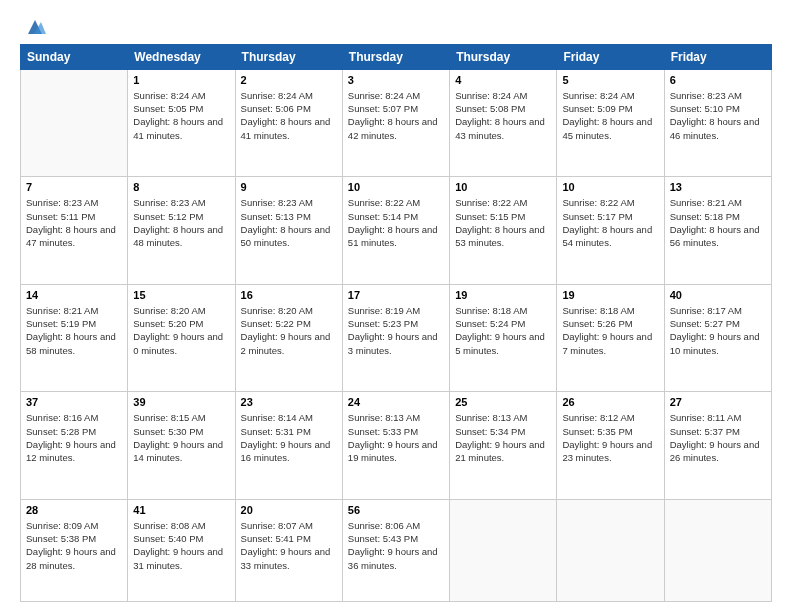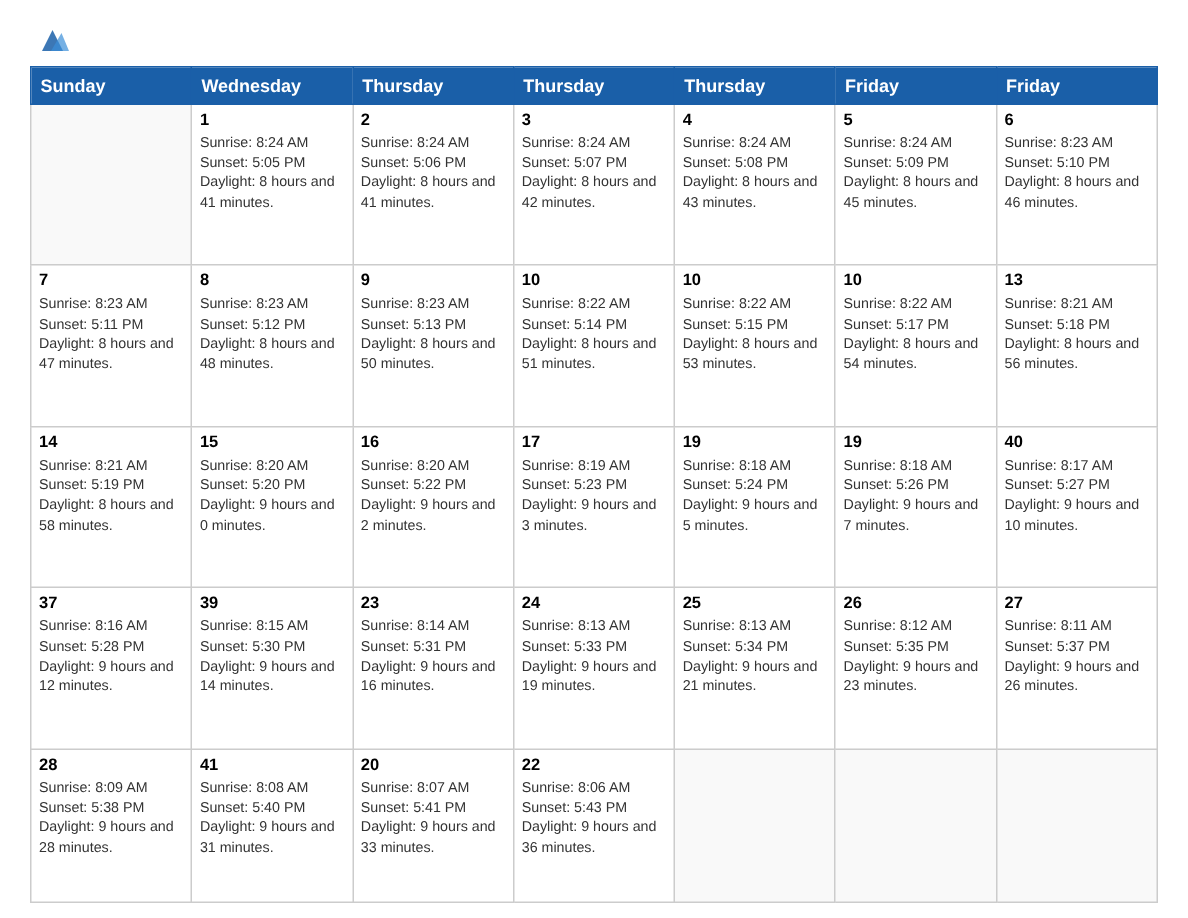--- a/index.html
+++ b/index.html
@@ -252,21 +252,21 @@
           </td>
           <td>
             <div class="day-number">41</div>
             <div class="day-info">Sunrise: 8:08 AM<br>Sunset: 5:40 PM<br>Daylight: 9 hours and 31 minutes.</div>
           </td>
           <td>
             <div class="day-number">20</div>
             <div class="day-info">Sunrise: 8:07 AM<br>Sunset: 5:41 PM<br>Daylight: 9 hours and 33 minutes.</div>
           </td>
           <td>
-            <div class="day-number">22</div>
+            <div class="day-number">56</div>
             <div class="day-info">Sunrise: 8:06 AM<br>Sunset: 5:43 PM<br>Daylight: 9 hours and 36 minutes.</div>
           </td>
           <td class="empty-cell"></td>
           <td class="empty-cell"></td>
           <td class="empty-cell"></td>
         </tr>
       </tbody>
   </table>
 </div>
 

